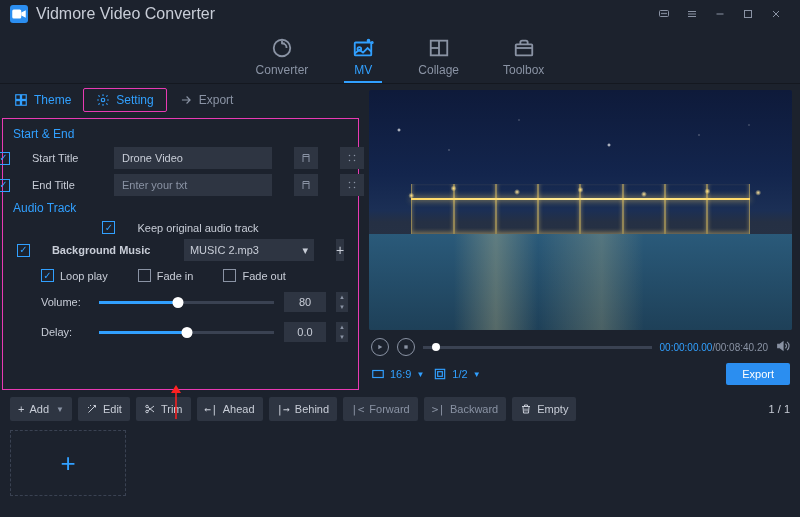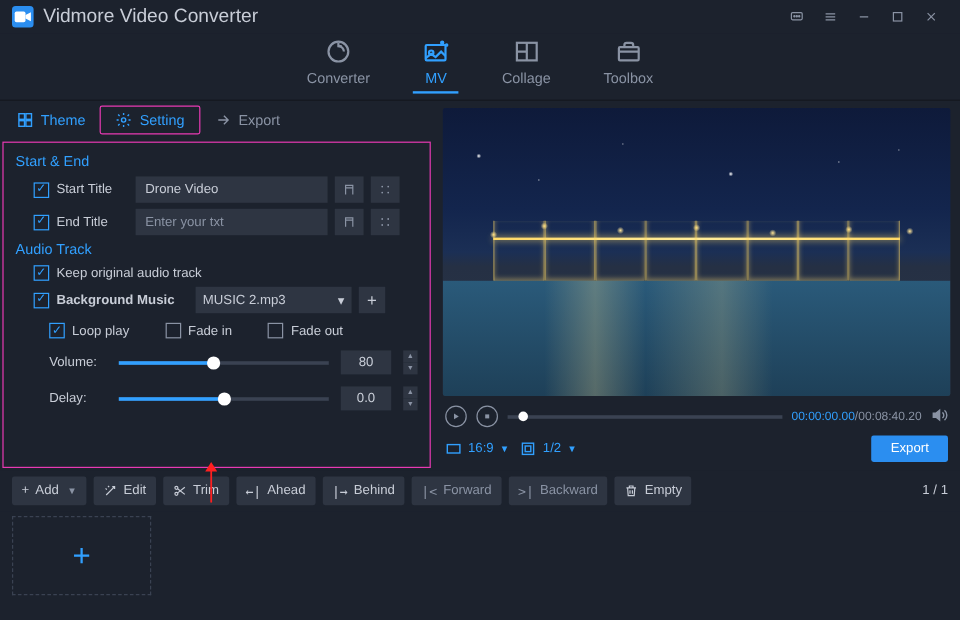--- a/index.html
+++ b/index.html
@@ -19,40 +19,40 @@
   
   
   .titlebar{height:28px;display:flex;align-items:center;padding:0 10px;background:var(--bg);}
   .logo{width:18px;height:18px;background:var(--accent);border-radius:3px;margin-right:8px;display:flex;align-items:center;justify-content:center;color:#fff;font-size:10px;}
   .appname{color:var(--text);font-size:16px;}
   .titlebar-spacer{flex:1;}
   .winbtn{width:28px;height:20px;display:flex;align-items:center;justify-content:center;color:var(--text-dim);cursor:pointer;}
   .winbtn svg{width:12px;height:12px;}
   
   
-  .toptabs{height:56px;display:flex;align-items:flex-start;justify-content:center;gap:28px;background:var(--bg);border-bottom:1px solid #141820;}
+  .toptabs{height:56px;display:flex;align-items:flex-end;justify-content:center;gap:28px;background:var(--bg);border-bottom:1px solid #141820;}
   .toptab{display:flex;flex-direction:column;align-items:center;gap:4px;color:var(--text-dim);cursor:pointer;padding:4px 8px;border-bottom:2px solid transparent;}
   .toptab.active{color:var(--accent2);border-bottom:2px solid var(--accent2);}
   .toptab .ticon{width:22px;height:22px;display:flex;align-items:center;justify-content:center;}
   .toptab .ticon svg{width:22px;height:22px;}
   
   
   .main{display:flex;height:308px;}
   
   
   .left{width:365px;display:flex;flex-direction:column;}
   .subtabs{height:32px;display:flex;align-items:center;gap:0;padding:0 2px;}
   .subtab{display:flex;align-items:center;gap:6px;padding:4px 12px;color:var(--text-dim);cursor:pointer;}
   .subtab.active{color:var(--accent2);}
   .subtab.highlighted{border:1px solid var(--magenta);color:var(--accent2);border-radius:2px;}
   .subtab svg{width:14px;height:14px;}
   
   .settings-panel{flex:1;border:1px solid var(--magenta);margin:2px 6px 2px 2px;padding:4px 10px 10px 10px;position:relative;}
   .section-title{color:var(--accent2);font-size:12px;margin:4px 0 6px 0;}
-  .row{display:flex;align-items:center;gap:6px;margin:5px 15px;}
+  .row{display:flex;align-items:center;gap:22px;margin:5px 5px;justify-content:center;}
   .chk{width:13px;height:13px;border:1px solid var(--accent2);display:inline-flex;align-items:center;justify-content:center;cursor:pointer;flex-shrink:0;}
   .chk.checked::after{content:"✓";color:var(--accent2);font-size:10px;line-height:1;}
   .chk.unchecked{border-color:var(--text-dim);}
   .lbl{min-width:60px;color:var(--text);font-size:11px;}
   .txtinput{flex:1;height:22px;background:var(--bg3);border:none;color:var(--text);padding:0 8px;font-size:11px;}
   .txtinput::placeholder{color:var(--text-dim);}
   .iconbtn{width:24px;height:22px;background:var(--bg3);display:flex;align-items:center;justify-content:center;color:var(--text-dim);cursor:pointer;flex-shrink:0;}
   .iconbtn svg{width:12px;height:12px;}
   .select{height:22px;background:var(--bg3);display:flex;align-items:center;padding:0 6px;color:var(--text);font-size:11px;cursor:pointer;gap:6px;min-width:130px;justify-content:space-between;}
   .plusbtn{width:22px;height:22px;background:var(--bg3);display:flex;align-items:center;justify-content:center;color:var(--text);cursor:pointer;font-size:14px;}

